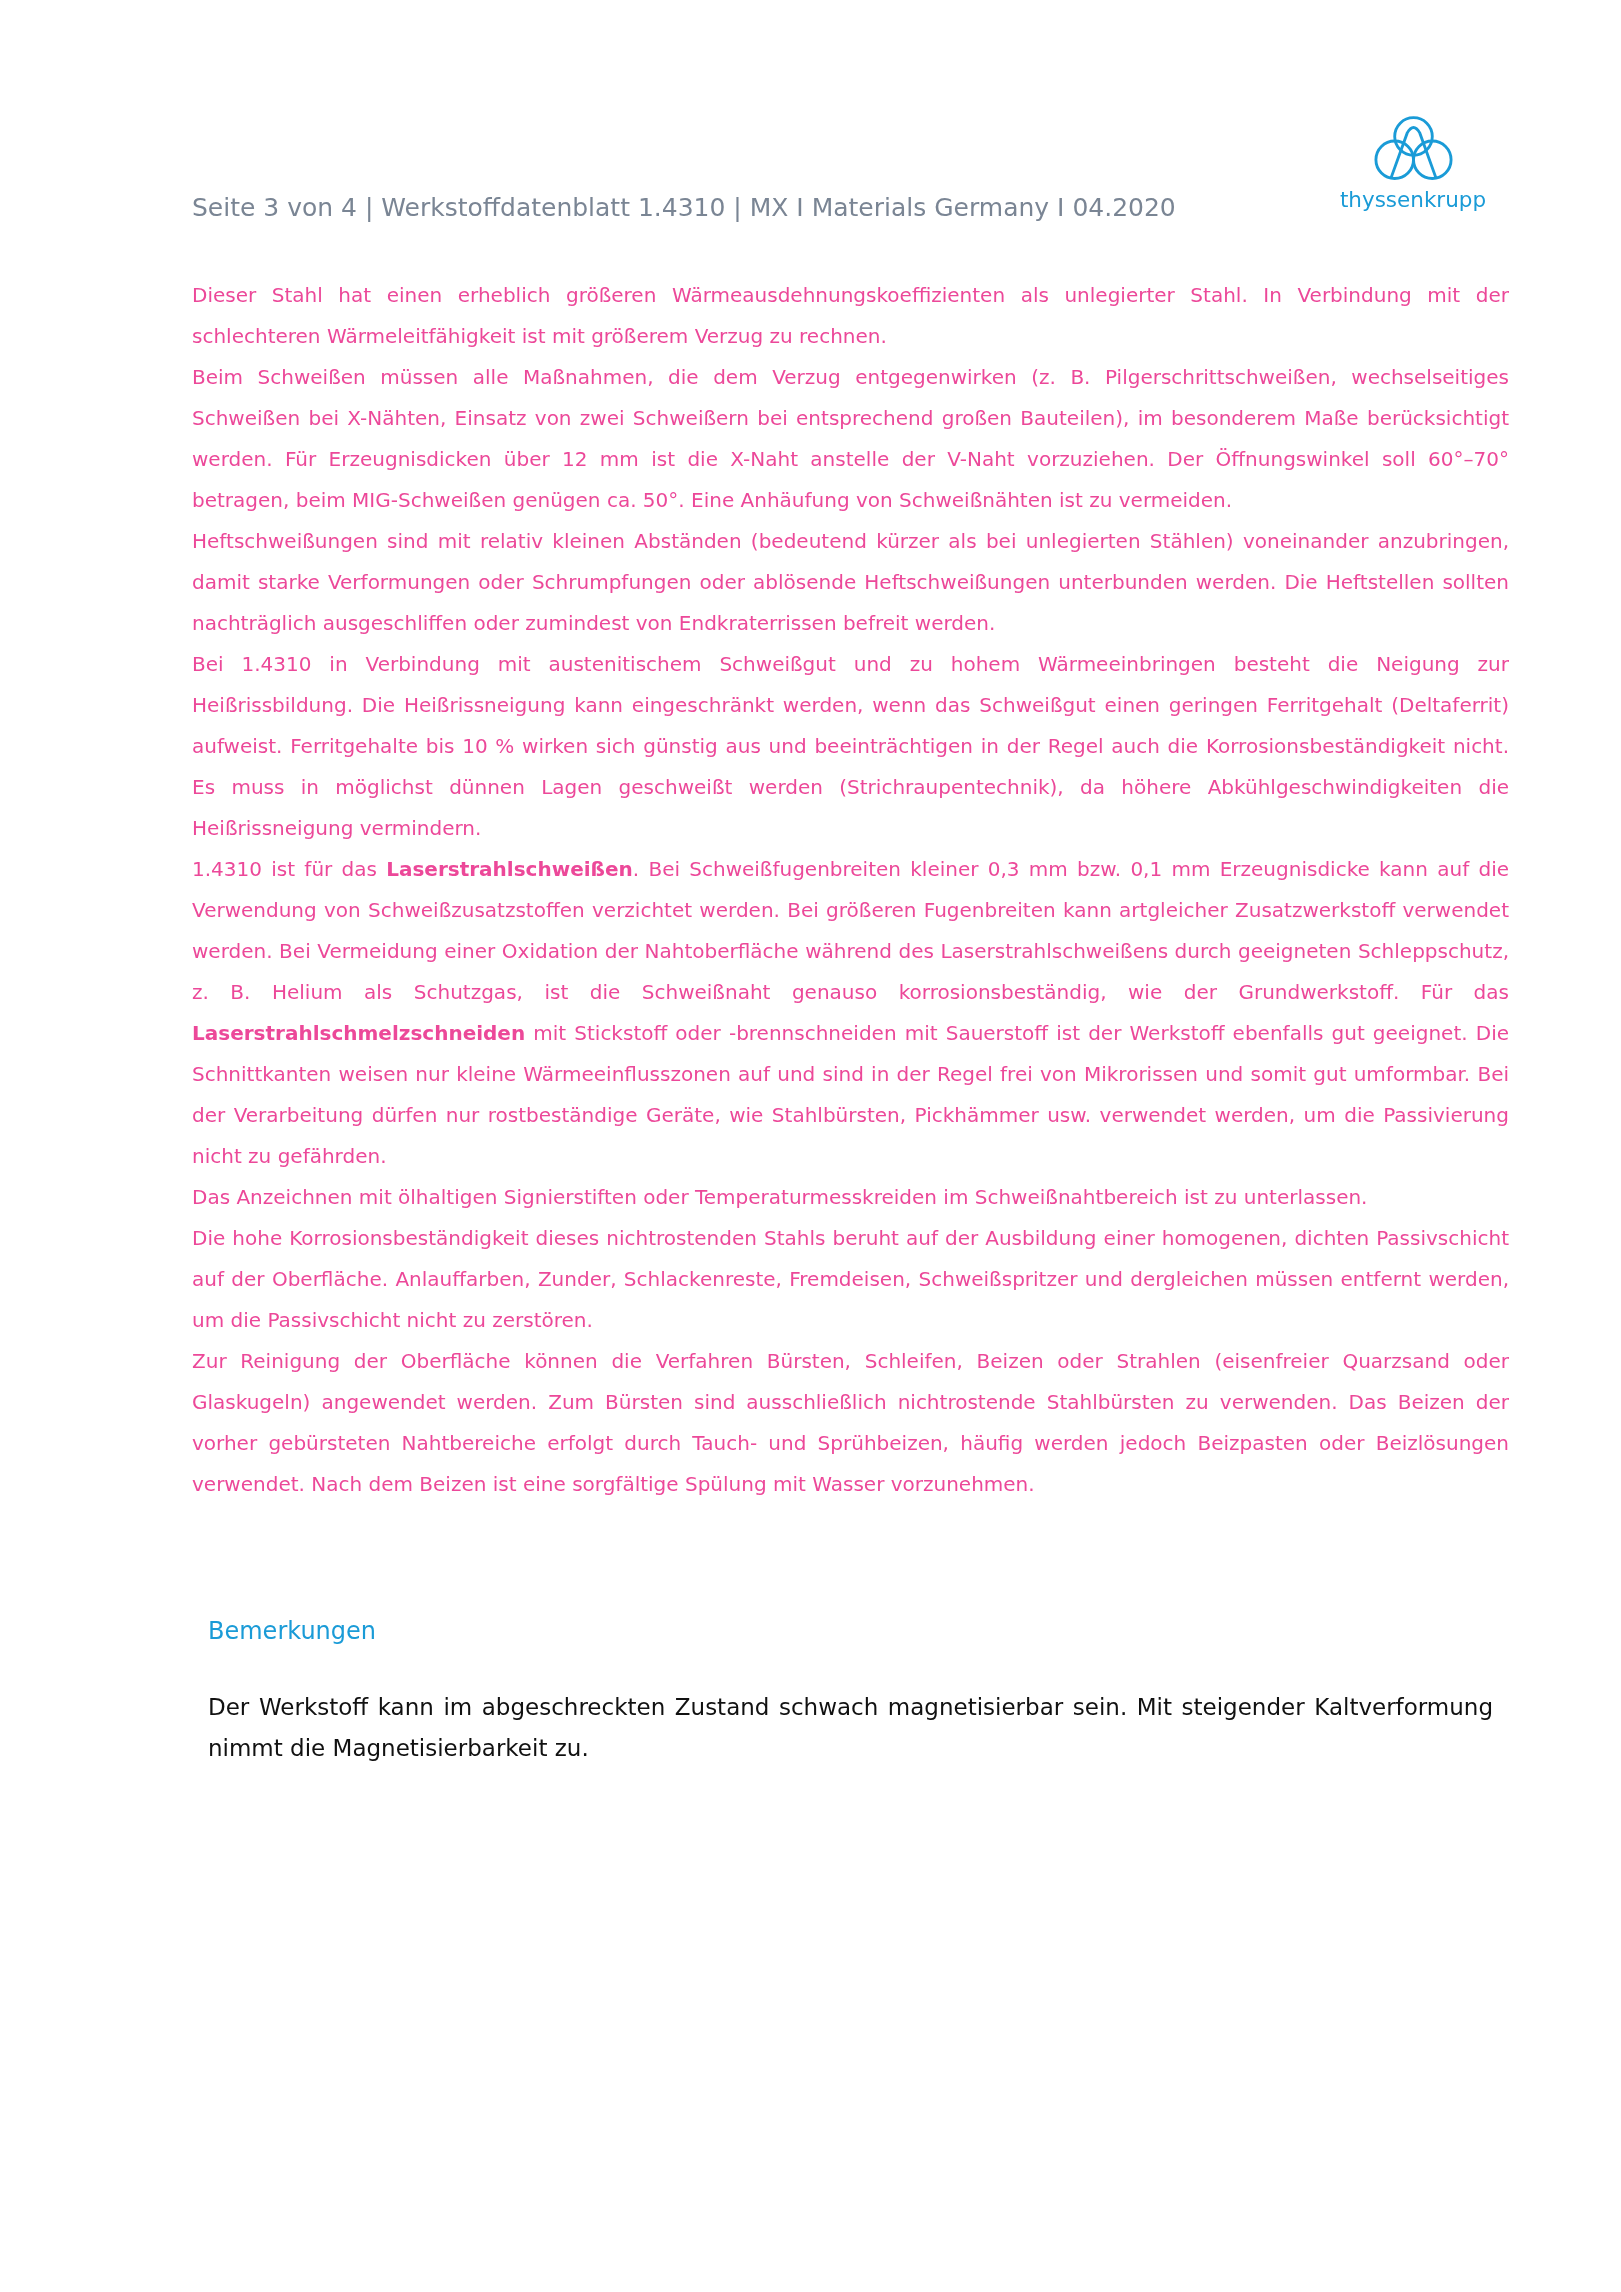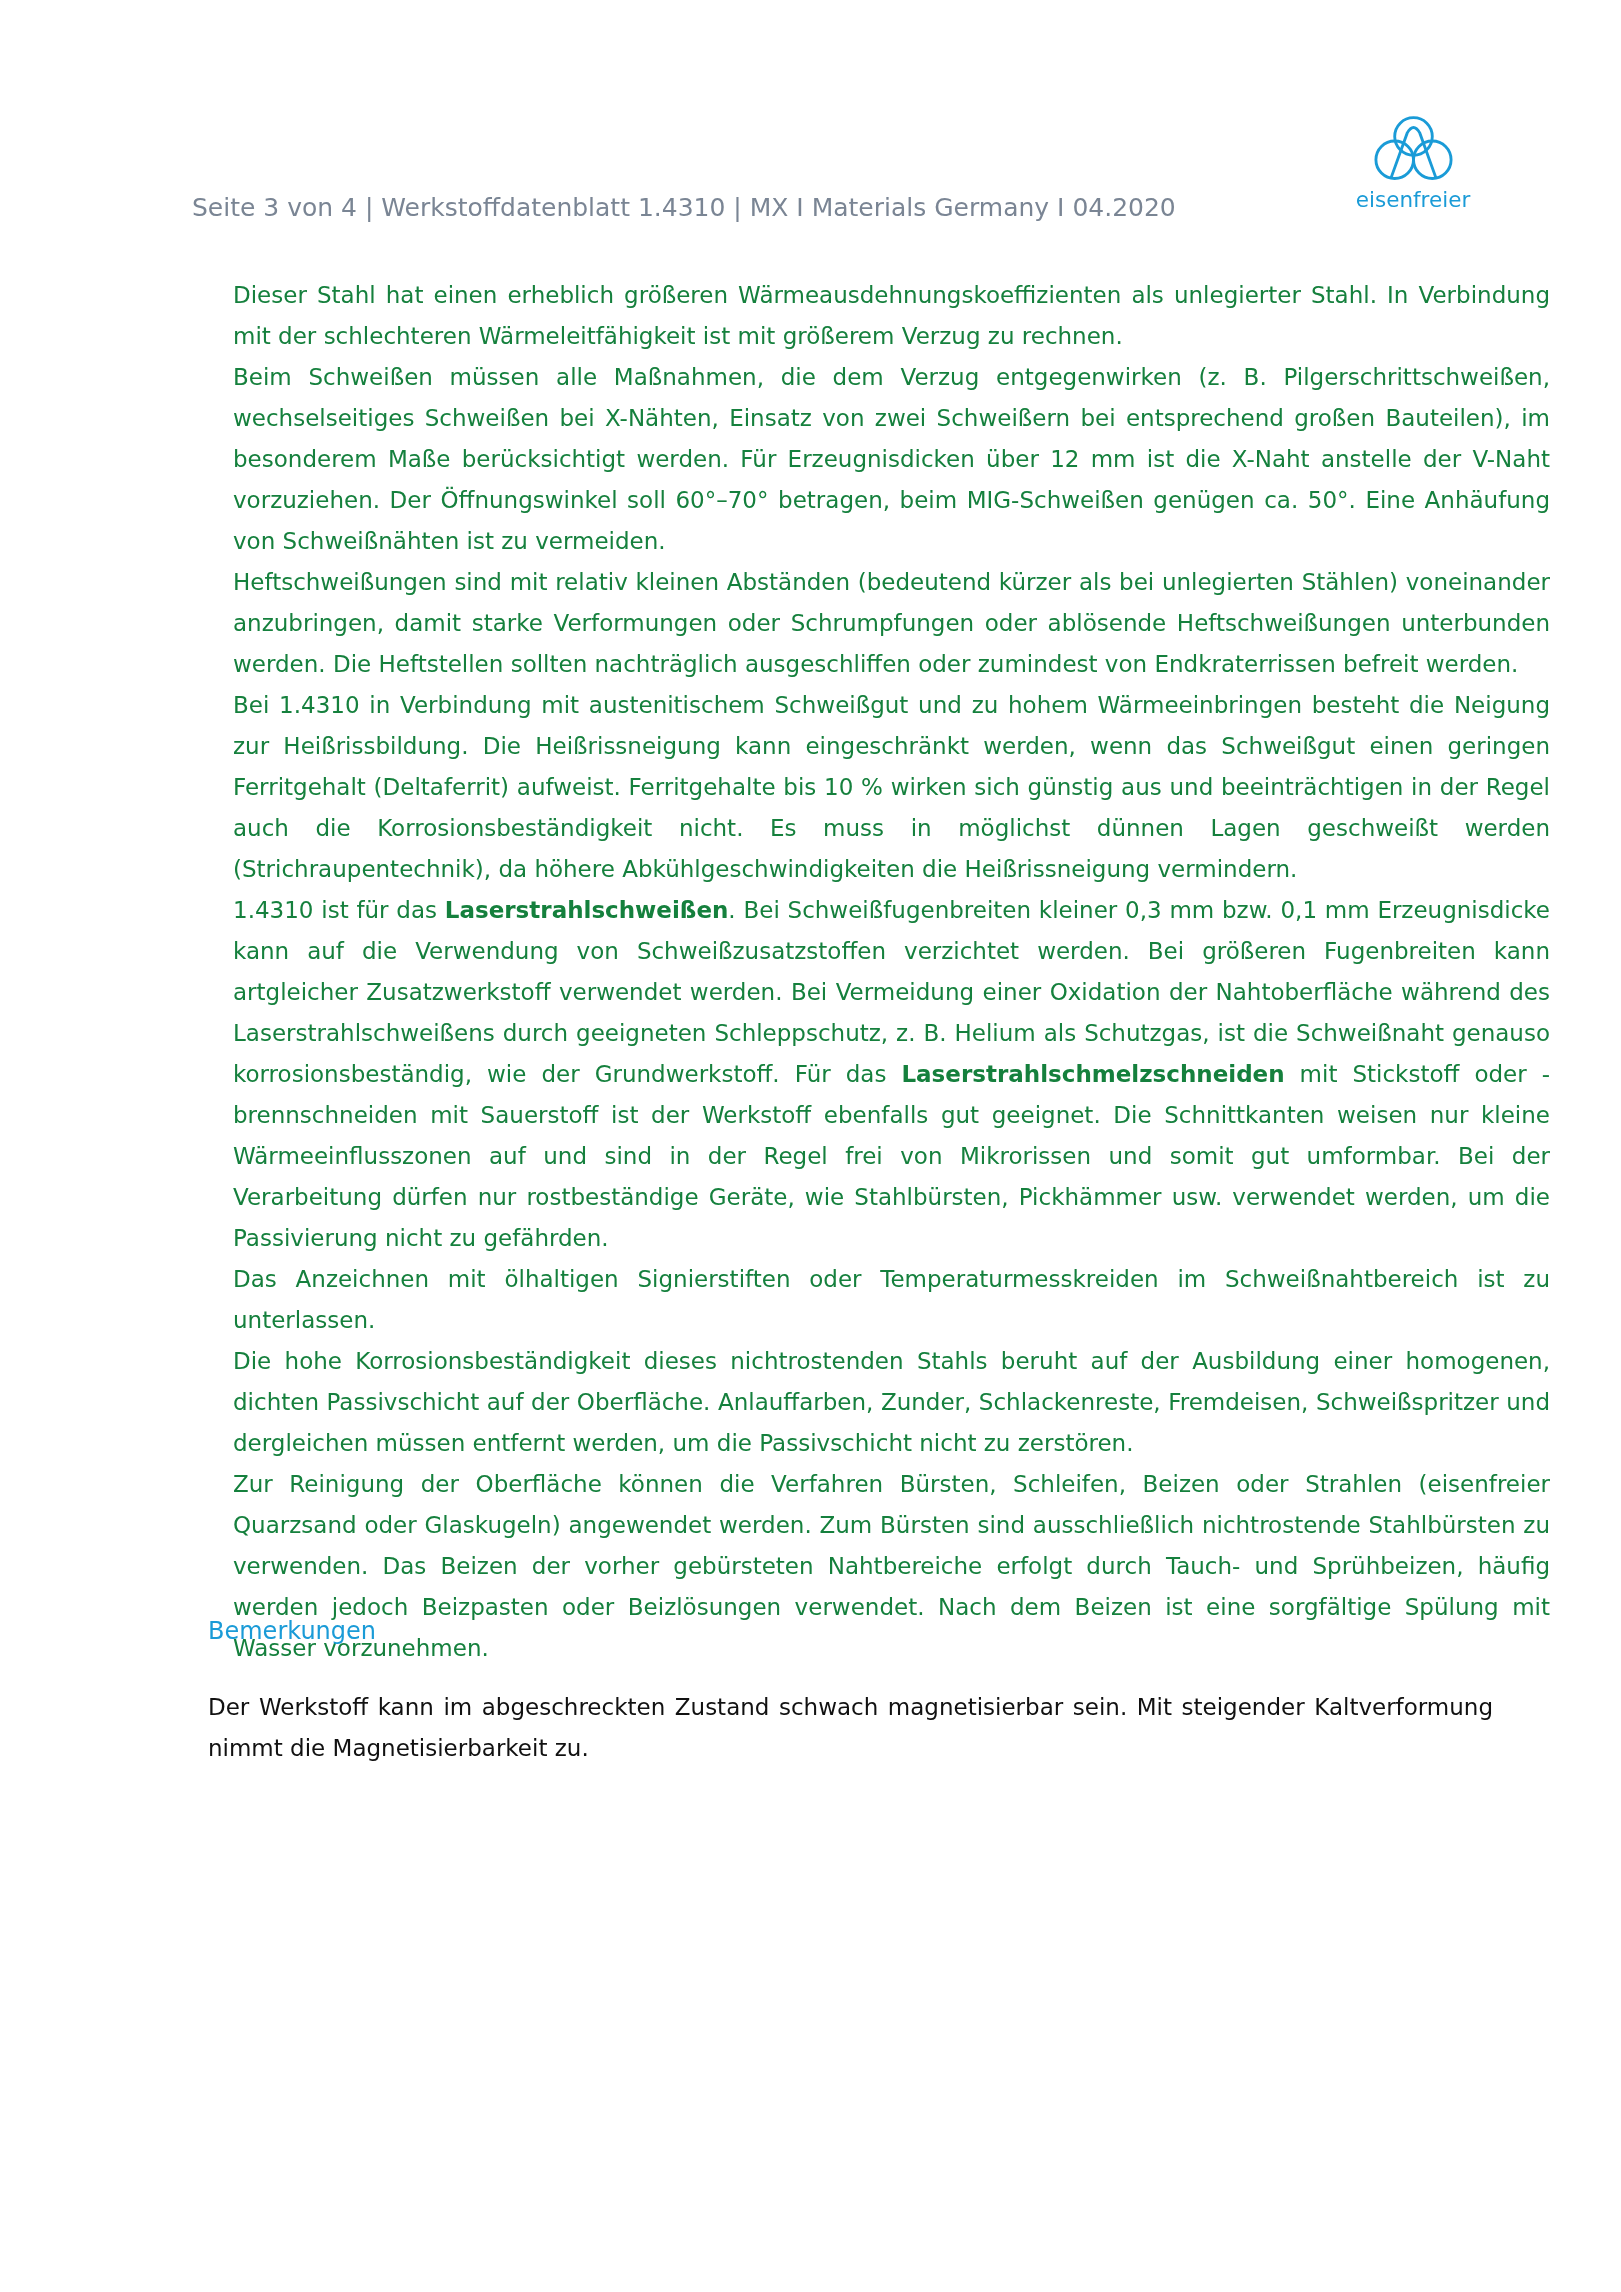--- a/index.html
+++ b/index.html
@@ -2,21 +2,21 @@
 <html style="font-size:14.3px"><head>
   <meta charset="utf-8">
   <style>
     html, body { margin: 0; padding: 0; background: #ffffff; }
     body { width: 1621px; height: 2293px; position: relative; overflow: hidden; font-family: "DejaVu Sans", "Liberation Sans", sans-serif; }
     .page { position: absolute; left: 0; top: 0; width: 1621px; height: 2293px; }
     .header-meta { position: absolute; left: 192px; top: 193px; font-size: 25px; color: #7a8594; letter-spacing: 0px; white-space: nowrap; }
     .logo { position: absolute; left: 1339px; top: 115px; width: 148px; text-align: center; }
     .logo svg { display: block; margin: 0 auto; }
     .logo-text { font-size: 21.5px; color: #1a9bd7; margin-top: 3.6px; letter-spacing: 0px; }
-    .body-text { position: absolute; left: 192px; top: 275px; width: 1317px; font-size: 23px; line-height: 41px; color: #15803d; text-align: justify; margin-left: 41px; }
+    .body-text { position: absolute; left: 192px; top: 275px; width: 1317px; font-size: 20px; line-height: 41px; color: #ec4899; text-align: justify; }
     .body-text p { margin: 0; }
     .body-text b { font-weight: bold; }
     .section-title { position: absolute; left: 208px; top: 1617px; font-size: 24px; color: #1a9bd7; }
     .remarks { position: absolute; left: 192px; top: 1671px; width: 1317px; font-size: 23px; line-height: 41px; color: #111; text-align: justify; }
     .remarks p { margin: 16px; }
   </style>
 </head>
 <body>
 
 <div class="page">
@@ -25,21 +25,21 @@
 
   <div class="logo">
     <svg width="81" height="68" viewBox="0 0 90 76">
       <g fill="none" stroke="#1a9bd7" stroke-width="3.2">
         <circle cx="45" cy="24" r="21"></circle>
         <circle cx="24" cy="50" r="21"></circle>
         <circle cx="66" cy="50" r="21"></circle>
         <path d="M20 70 L38 20 Q45 8 52 20 L70 70"></path>
       </g>
     </svg>
-    <div class="logo-text">eisenfreier</div>
+    <div class="logo-text">thyssenkrupp</div>
   </div>
 
   <div class="body-text">
     <p>Dieser Stahl hat einen erheblich größeren Wärmeausdehnungskoeffizienten als unlegierter Stahl. In Verbindung mit der schlechteren Wärmeleitfähigkeit ist mit größerem Verzug zu rechnen.</p>
     <p>Beim Schweißen müssen alle Maßnahmen, die dem Verzug entgegenwirken (z. B. Pilgerschrittschweißen, wechselseitiges Schweißen bei X-Nähten, Einsatz von zwei Schweißern bei entsprechend großen Bauteilen), im besonderem Maße berücksichtigt werden. Für Erzeugnisdicken über 12 mm ist die X-Naht anstelle der V-Naht vorzuziehen. Der Öffnungswinkel soll 60°–70° betragen, beim MIG-Schweißen genügen ca. 50°. Eine Anhäufung von Schweißnähten ist zu vermeiden.</p>
     <p>Heftschweißungen sind mit relativ kleinen Abständen (bedeutend kürzer als bei unlegierten Stählen) voneinander anzubringen, damit starke Verformungen oder Schrumpfungen oder ablösende Heftschweißungen unterbunden werden. Die Heftstellen sollten nachträglich ausgeschliffen oder zumindest von Endkraterrissen befreit werden.</p>
     <p>Bei 1.4310 in Verbindung mit austenitischem Schweißgut und zu hohem Wärmeeinbringen besteht die Neigung zur Heißrissbildung. Die Heißrissneigung kann eingeschränkt werden, wenn das Schweißgut einen geringen Ferritgehalt (Deltaferrit) aufweist. Ferritgehalte bis 10 % wirken sich günstig aus und beeinträchtigen in der Regel auch die Korrosionsbeständigkeit nicht. Es muss in möglichst dünnen Lagen geschweißt werden (Strichraupentechnik), da höhere Abkühlgeschwindigkeiten die Heißrissneigung vermindern.</p>
     <p><span>1.4310 ist für das </span><b>Laserstrahlschweißen</b><span>. Bei Schweißfugenbreiten kleiner 0,3 mm bzw. 0,1 mm Erzeugnisdicke kann auf die Verwendung von Schweißzusatzstoffen verzichtet werden. Bei größeren Fugenbreiten kann artgleicher Zusatzwerkstoff verwendet werden. Bei Vermeidung einer Oxidation der Nahtoberfläche während des Laserstrahlschweißens durch geeigneten Schleppschutz, z. B. Helium als Schutzgas, ist die Schweißnaht genauso korrosionsbeständig, wie der Grundwerkstoff. Für das </span><b>Laserstrahlschmelzschneiden</b><span> mit Stickstoff oder -brennschneiden mit Sauerstoff ist der Werkstoff ebenfalls gut geeignet. Die Schnittkanten weisen nur kleine Wärmeeinflusszonen auf und sind in der Regel frei von Mikrorissen und somit gut umformbar. Bei der Verarbeitung dürfen nur rostbeständige Geräte, wie Stahlbürsten, Pickhämmer usw. verwendet werden, um die Passivierung nicht zu gefährden.</span></p>
     <p>Das Anzeichnen mit ölhaltigen Signierstiften oder Temperaturmesskreiden im Schweißnahtbereich ist zu unterlassen.</p>
     <p>Die hohe Korrosionsbeständigkeit dieses nichtrostenden Stahls beruht auf der Ausbildung einer homogenen, dichten Passivschicht auf der Oberfläche. Anlauffarben, Zunder, Schlackenreste, Fremdeisen, Schweißspritzer und dergleichen müssen entfernt werden, um die Passivschicht nicht zu zerstören.</p>

